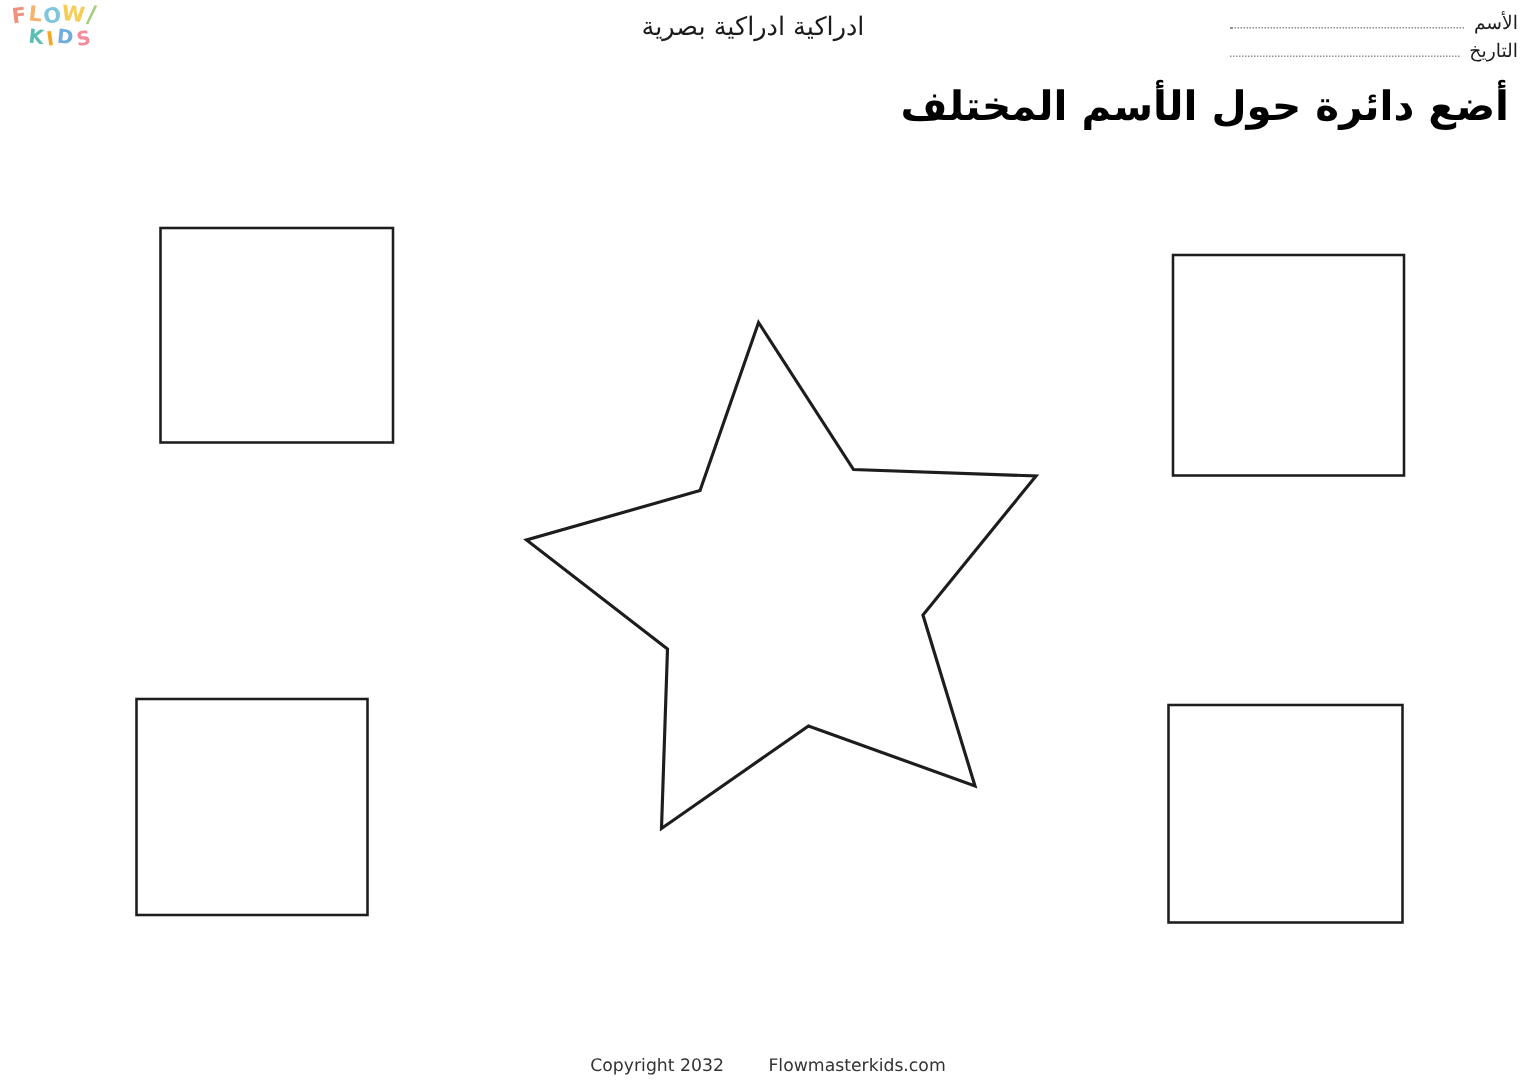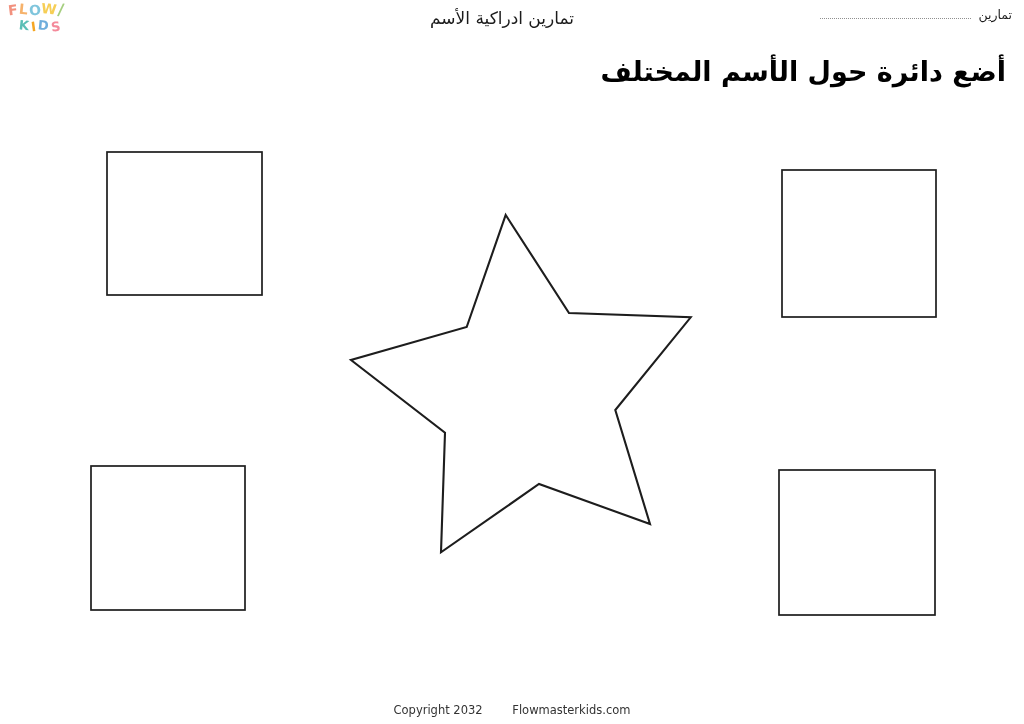--- a/index.html
+++ b/index.html
@@ -82,26 +82,30 @@
 
 <div class="logo">
   <div class="logo-line1">
     <span class="logo-letter" style="color: rgb(242, 145, 126);">F</span><span class="logo-letter" style="color: rgb(246, 178, 107);">L</span><span class="logo-letter" style="color: rgb(127, 197, 220);">O</span><span class="logo-letter" style="color: rgb(246, 206, 85);">W</span><span class="logo-letter logo-slash" style="color: rgb(164, 206, 126);">/</span>
   </div>
   <div class="logo-line2">
     <span class="logo-letter" style="color: rgb(91, 191, 181);">K</span><span class="logo-letter" style="color: rgb(245, 166, 35);">I</span><span class="logo-letter" style="color: rgb(111, 174, 220);">D</span><span class="logo-letter" style="color: rgb(244, 138, 155);">S</span>
   </div>
 </div>
 
-<div class="subject-title" dir="rtl">تمارين ادراكية الأسم</div>
+<div class="subject-title" dir="rtl">ادراكية ادراكية بصرية</div>
 
 <div class="name-date">
   <div class="field-row">
     <span class="fill-line"></span>
-    <span class="field-label" dir="rtl">تمارين</span>
+    <span class="field-label" dir="rtl">الأسم</span>
+  </div>
+  <div class="field-row">
+    <span class="fill-line"></span>
+    <span class="field-label" dir="rtl">التاريخ</span>
   </div>
 </div>
 
 <div class="instruction" dir="rtl">أضع دائرة حول الأسم المختلف</div>
 
 <svg class="shapes-svg" width="1024" height="724" viewBox="0 0 1024 724">
   <rect x="107" y="152" width="155" height="143" fill="none" stroke-width="1.7" stroke="#1d1d1d"></rect>
   <rect x="782" y="170" width="154" height="147" fill="none" stroke-width="1.7" stroke="#1d1d1d"></rect>
   <polygon points="505.7,215 569,313 690.7,317.3 615.3,410 650,524 539,484 441,552.3 445,432.7 351,360 466.7,327" fill="none" stroke-width="2.1" stroke-linejoin="miter" stroke="#1d1d1d"></polygon>
   <rect x="91" y="466" width="154" height="144" fill="none" stroke-width="1.7" stroke="#1d1d1d"></rect>

